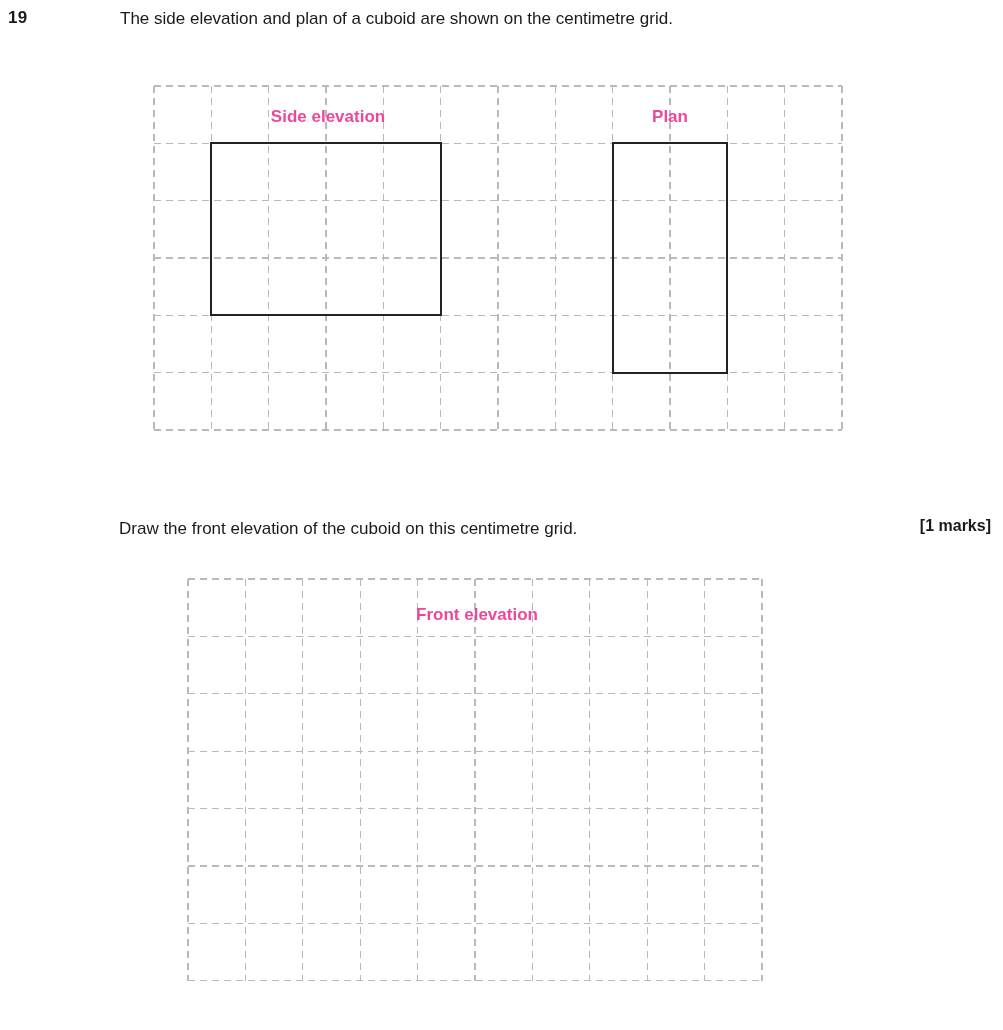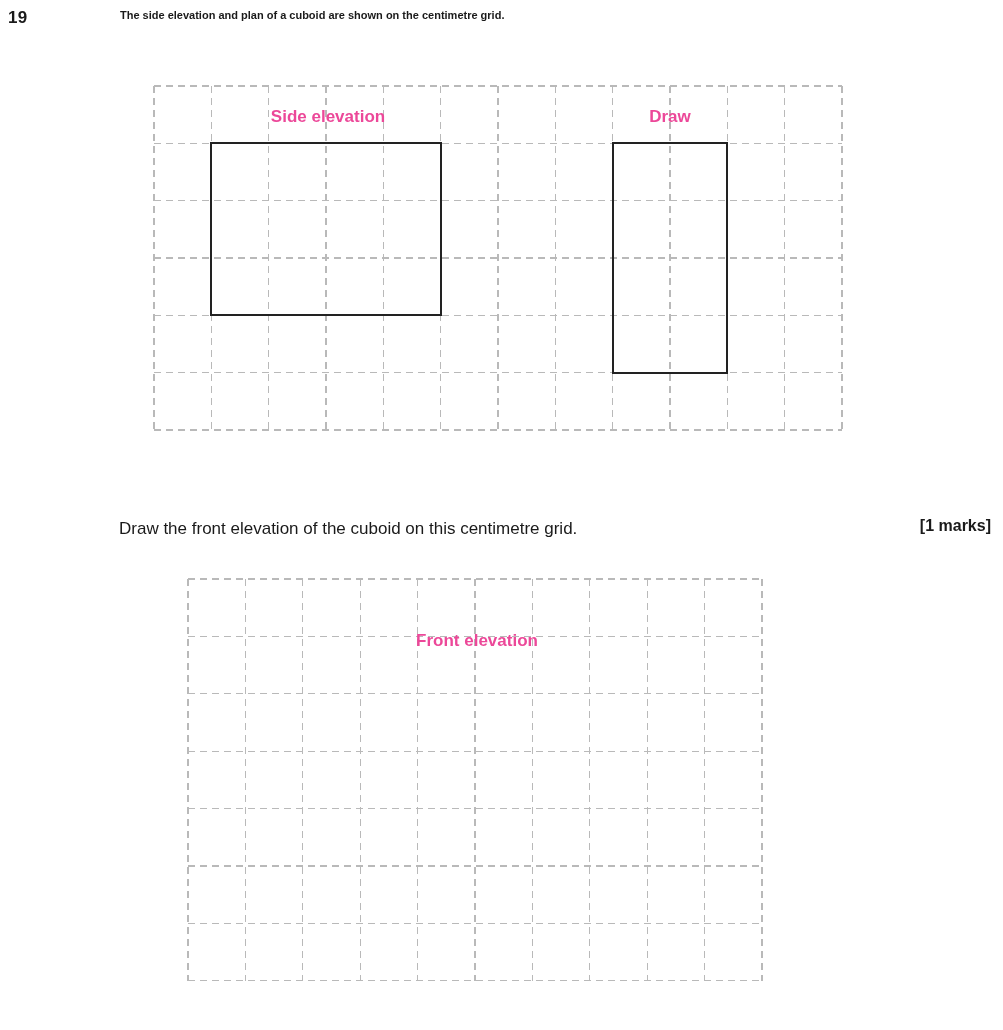--- a/index.html
+++ b/index.html
@@ -22,22 +22,22 @@
     top: 8px;
     font-size: 17px;
     font-weight: bold;
     letter-spacing: 0.2px;
   }
 
   .q-text {
     position: absolute;
     left: 120px;
     top: 9px;
-    font-size: 11px;
-    font-weight: bold;
+    font-size: 17px;
+    font-weight: normal;
     white-space: nowrap;
   }
 
   .instruction {
     position: absolute;
     left: 119px;
     top: 491px;
     font-size: 17px;
     white-space: nowrap;
     margin-top: 28px;
@@ -82,21 +82,21 @@
     position: absolute;
     font-size: 17px;
     font-weight: bold;
     white-space: nowrap;
     transform: translateX(-50%);
     color: #ec4899;
   }
 
   #label-side-elevation { left: 174px; top: 21px; }
   #label-plan           { left: 516px; top: 21px; }
-  #label-front-elevation{ left: 289px; top: 26px; margin-top: 26px; }
+  #label-front-elevation{ left: 289px; top: 26px; }
 
   .shape-line {
     stroke: #222222;
     stroke-width: 2.2;
     fill: none;
     shape-rendering: crispEdges;
   }
   .grid-line {
     stroke: #b9b9b9;
     stroke-width: 1.15;
@@ -129,21 +129,21 @@
       <line x1="0" y1="57.33" x2="687.96" y2="57.33" class="grid-line"></line>
       <line x1="0" y1="114.66" x2="687.96" y2="114.66" class="grid-line"></line>
       <line x1="0" y1="171.99" x2="687.96" y2="171.99" class="grid-line"></line>
       <line x1="0" y1="229.32" x2="687.96" y2="229.32" class="grid-line"></line>
       <line x1="0" y1="286.65" x2="687.96" y2="286.65" class="grid-line"></line>
       <line x1="0" y1="343.98" x2="687.96" y2="343.98" class="grid-line"></line>
       <rect x="57.33" y="57.33" width="229.32" height="171.99" class="shape-line"></rect>
       <rect x="458.64" y="57.33" width="114.66" height="229.32" class="shape-line"></rect>
     </svg>
   <div class="grid-label" id="label-side-elevation">Side elevation</div>
-  <div class="grid-label" id="label-plan">Draw</div>
+  <div class="grid-label" id="label-plan">Plan</div>
 </div>
 
 <div class="instruction">Draw the front elevation of the cuboid on this centimetre grid.</div>
 <div class="marks">[1 marks]</div>
 
 <div class="grid" id="grid-lower">
   <svg id="svg-lower" width="574" height="401.8" viewBox="0 0 574 401.8">
       <line x1="0" y1="0" x2="0" y2="401.8" class="grid-line"></line>
       <line x1="57.4" y1="0" x2="57.4" y2="401.8" class="grid-line"></line>
       <line x1="114.8" y1="0" x2="114.8" y2="401.8" class="grid-line"></line>

